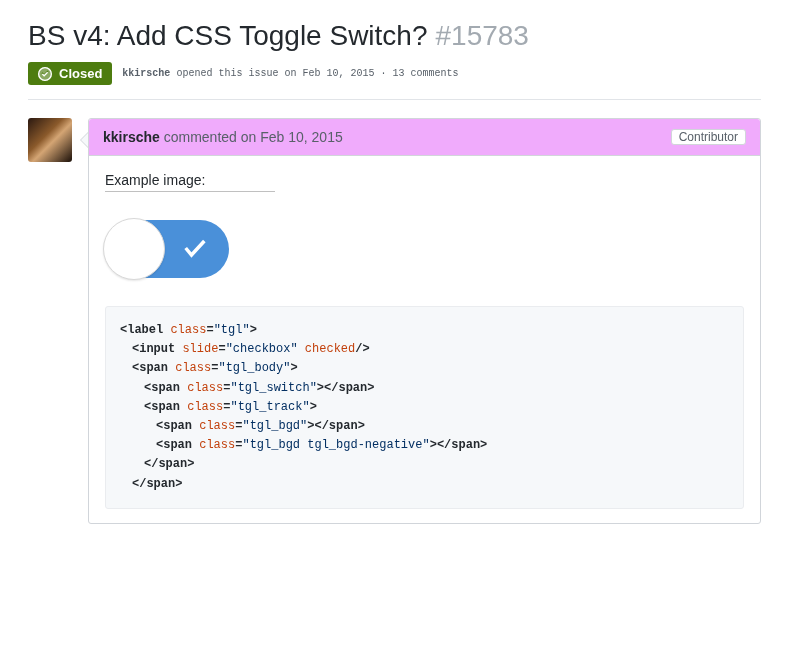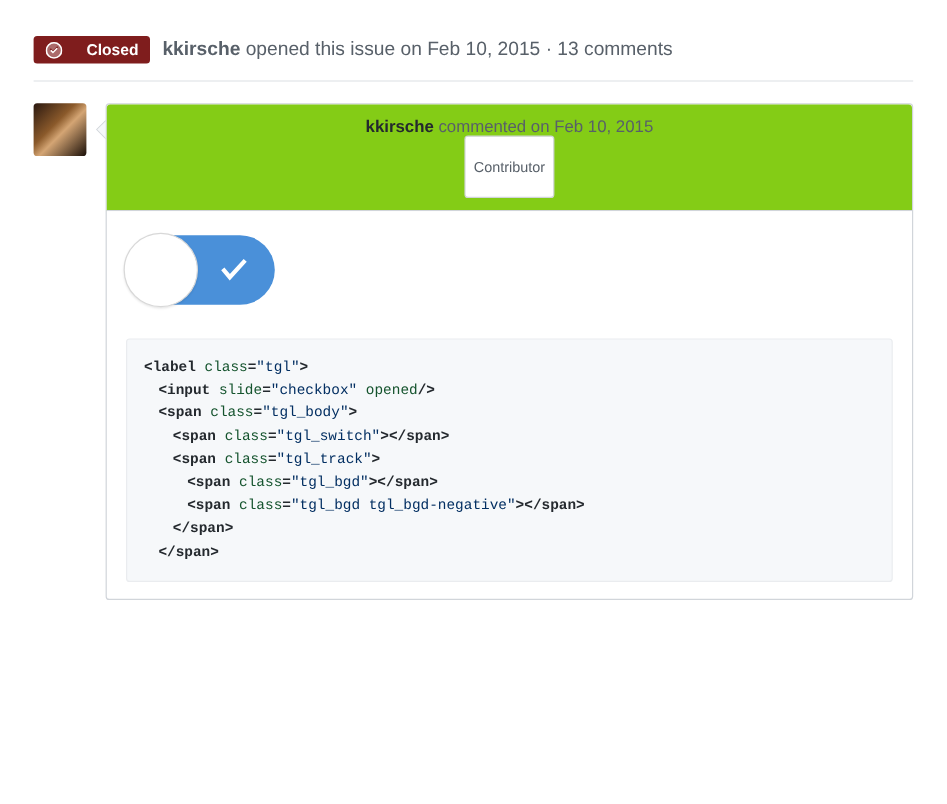--- a/index.html
+++ b/index.html
@@ -11,27 +11,27 @@
       padding: 20px 28px;
       width: 789px;
     }
     .issue-header { margin-bottom: 12px; }
     .issue-title-row { display: flex; align-items: baseline; gap: 8px; margin-bottom: 10px; }
     .issue-title { font-size: 28px; font-weight: 400; color: #24292e; }
     .issue-number { font-size: 28px; font-weight: 300; color: #a3aab1; }
     .meta-row { display: flex; align-items: center; gap: 10px; padding-bottom: 14px; border-bottom: 1px solid #e1e4e8; }
     .status-badge {
       display: inline-flex; align-items: center;
-      background: #7f1d1d; color: #fff;
+      background: #4d7c0f; color: #fff;
       border-radius: 3px; padding: 4px 10px;
       font-size: 13px; font-weight: 600;
-      gap: 20px;
+      gap: 7px;
     }
     .status-badge svg { width: 14px; height: 14px; fill: #fff; }
-    .meta-text { color: #586069; font-size: 16px; }
+    .meta-text { color: #586069; font-size: 10px; font-family: Liberation Mono, monospace; }
     .meta-text .author { font-weight: 600; color: #586069; }
     .timeline { display: flex; margin-top: 18px; gap: 16px; }
     .avatar-col { flex-shrink: 0; }
     .avatar {
       width: 44px; height: 44px; border-radius: 3px;
       background: linear-gradient(135deg, #2a1810 0%, #8b5a2b 40%, #d4a574 55%, #1a0f08 100%);
       position: relative; overflow: hidden;
     }
     .comment-container { flex: 1; position: relative; }
     .comment-box {
@@ -45,32 +45,31 @@
       border-bottom: 8px solid transparent;
       border-right: 8px solid #d1d5da;
     }
     .comment-arrow::after {
       content: ""; position: absolute; top: -7px; left: 1px;
       border-top: 7px solid transparent;
       border-bottom: 7px solid transparent;
       border-right: 7px solid #f6f8fa;
     }
     .comment-header {
-      background: #84cc16;
+      background: #f0abfc;
       border-bottom: 1px solid #d1d5da;
       padding: 10px 14px;
       display: flex; justify-content: space-between; align-items: center;
       border-radius: 3px 3px 0 0;
       color: #586069;
-      flex-direction: column;
     }
     .comment-header .author { font-weight: 600; color: #24292e; }
     .contributor-badge {
       border: 1px solid #d1d5da; border-radius: 3px;
-      padding: 18px 7px; font-size: 12px; color: #586069;
+      padding: 0 7px; font-size: 12px; color: #586069;
       background: #fff;
     }
     .comment-body { padding: 14px 16px; }
     .comment-body p { margin-bottom: 14px; line-height: 1.5; color: #24292e; }
     .example-label { display: inline-block; border-bottom: 1px solid #c0c0c0; padding-right: 70px; margin-bottom: 14px; }
     .toggle-demo {
       width: 124px; height: 58px; position: relative;
       background: #4a90d9; border-radius: 29px;
       margin: 6px 0 28px 0;
       display: flex; align-items: center; justify-content: flex-end; padding-right: 20px;
@@ -87,32 +86,34 @@
       background: #f6f8fa;
       border: 1px solid #eaecef;
       border-radius: 3px;
       padding: 14px;
       font-family: SFMono-Regular, Consolas, "Liberation Mono", Menlo, monospace;
       font-size: 12px;
       line-height: 1.6;
       overflow-x: auto;
     }
     .code-block .line { white-space: pre; }
-    .attr { color: #14532d; text-align: right; }
+    .attr { color: #c2410c; text-align: right; }
     .str { color: #032f62; }
     .punct { color: #24292e; font-weight: bold; }
     .ind1 { padding-left: 12px; }
     .ind2 { padding-left: 24px; }
     .ind3 { padding-left: 36px; }
   </style>
 </head>
 <body>
 
 <div class="issue-header">
   <div class="issue-title-row">
+    <span class="issue-title">BS v4: Add CSS Toggle Switch?</span>
+    <span class="issue-number">#15783</span>
   </div>
   <div class="meta-row">
     <span class="status-badge">
       <svg viewBox="0 0 16 16">
           <path d="M7 10l-3-3 1-1 2 2 4-4 1 1-5 5zM8 0a8 8 0 100 16A8 8 0 008 0z" fill="#fff" opacity="0.35"></path>
           <path d="M8 1.5a6.5 6.5 0 100 13 6.5 6.5 0 000-13zM8 0a8 8 0 110 16A8 8 0 018 0z" fill="#fff"></path>
           <path d="M5 8l2 2 4-4" stroke="#fff" stroke-width="1.5" fill="none"></path>
         </svg>
       <span>Closed</span>
     </span>
@@ -131,31 +132,32 @@
     <div class="comment-arrow"></div>
     <div class="comment-box">
       <div class="comment-header">
         <span>
           <a class="author">kkirsche</a>
           <span>commented on Feb 10, 2015</span>
         </span>
         <span class="contributor-badge">Contributor</span>
       </div>
       <div class="comment-body">
+        <p><span class="example-label">Example image:</span></p>
         <div class="toggle-demo">
           <div class="toggle-knob"></div>
           <span class="toggle-check">
             <svg viewBox="0 0 24 24">
                 <polyline points="4,12 9,18 20,6"></polyline>
               </svg>
           </span>
         </div>
         <div class="code-block">
           <div class="line"><span class="punct">&lt;label</span> <span class="attr">class</span><span class="punct">=</span><span class="str">"tgl"</span><span class="punct">&gt;</span></div>
-          <div class="line ind1"><span class="punct">&lt;input</span> <span class="attr">slide</span><span class="punct">=</span><span class="str">"checkbox"</span> <span class="attr">opened</span><span class="punct">/&gt;</span></div>
+          <div class="line ind1"><span class="punct">&lt;input</span> <span class="attr">slide</span><span class="punct">=</span><span class="str">"checkbox"</span> <span class="attr">checked</span><span class="punct">/&gt;</span></div>
           <div class="line ind1"><span class="punct">&lt;span</span> <span class="attr">class</span><span class="punct">=</span><span class="str">"tgl_body"</span><span class="punct">&gt;</span></div>
           <div class="line ind2"><span class="punct">&lt;span</span> <span class="attr">class</span><span class="punct">=</span><span class="str">"tgl_switch"</span><span class="punct">&gt;</span><span class="punct">&lt;/span&gt;</span></div>
           <div class="line ind2"><span class="punct">&lt;span</span> <span class="attr">class</span><span class="punct">=</span><span class="str">"tgl_track"</span><span class="punct">&gt;</span></div>
           <div class="line ind3"><span class="punct">&lt;span</span> <span class="attr">class</span><span class="punct">=</span><span class="str">"tgl_bgd"</span><span class="punct">&gt;</span><span class="punct">&lt;/span&gt;</span></div>
           <div class="line ind3"><span class="punct">&lt;span</span> <span class="attr">class</span><span class="punct">=</span><span class="str">"tgl_bgd tgl_bgd-negative"</span><span class="punct">&gt;</span><span class="punct">&lt;/span&gt;</span></div>
           <div class="line ind2"><span class="punct">&lt;/span&gt;</span></div>
           <div class="line ind1"><span class="punct">&lt;/span&gt;</span></div>
         </div>
       </div>
     </div>

